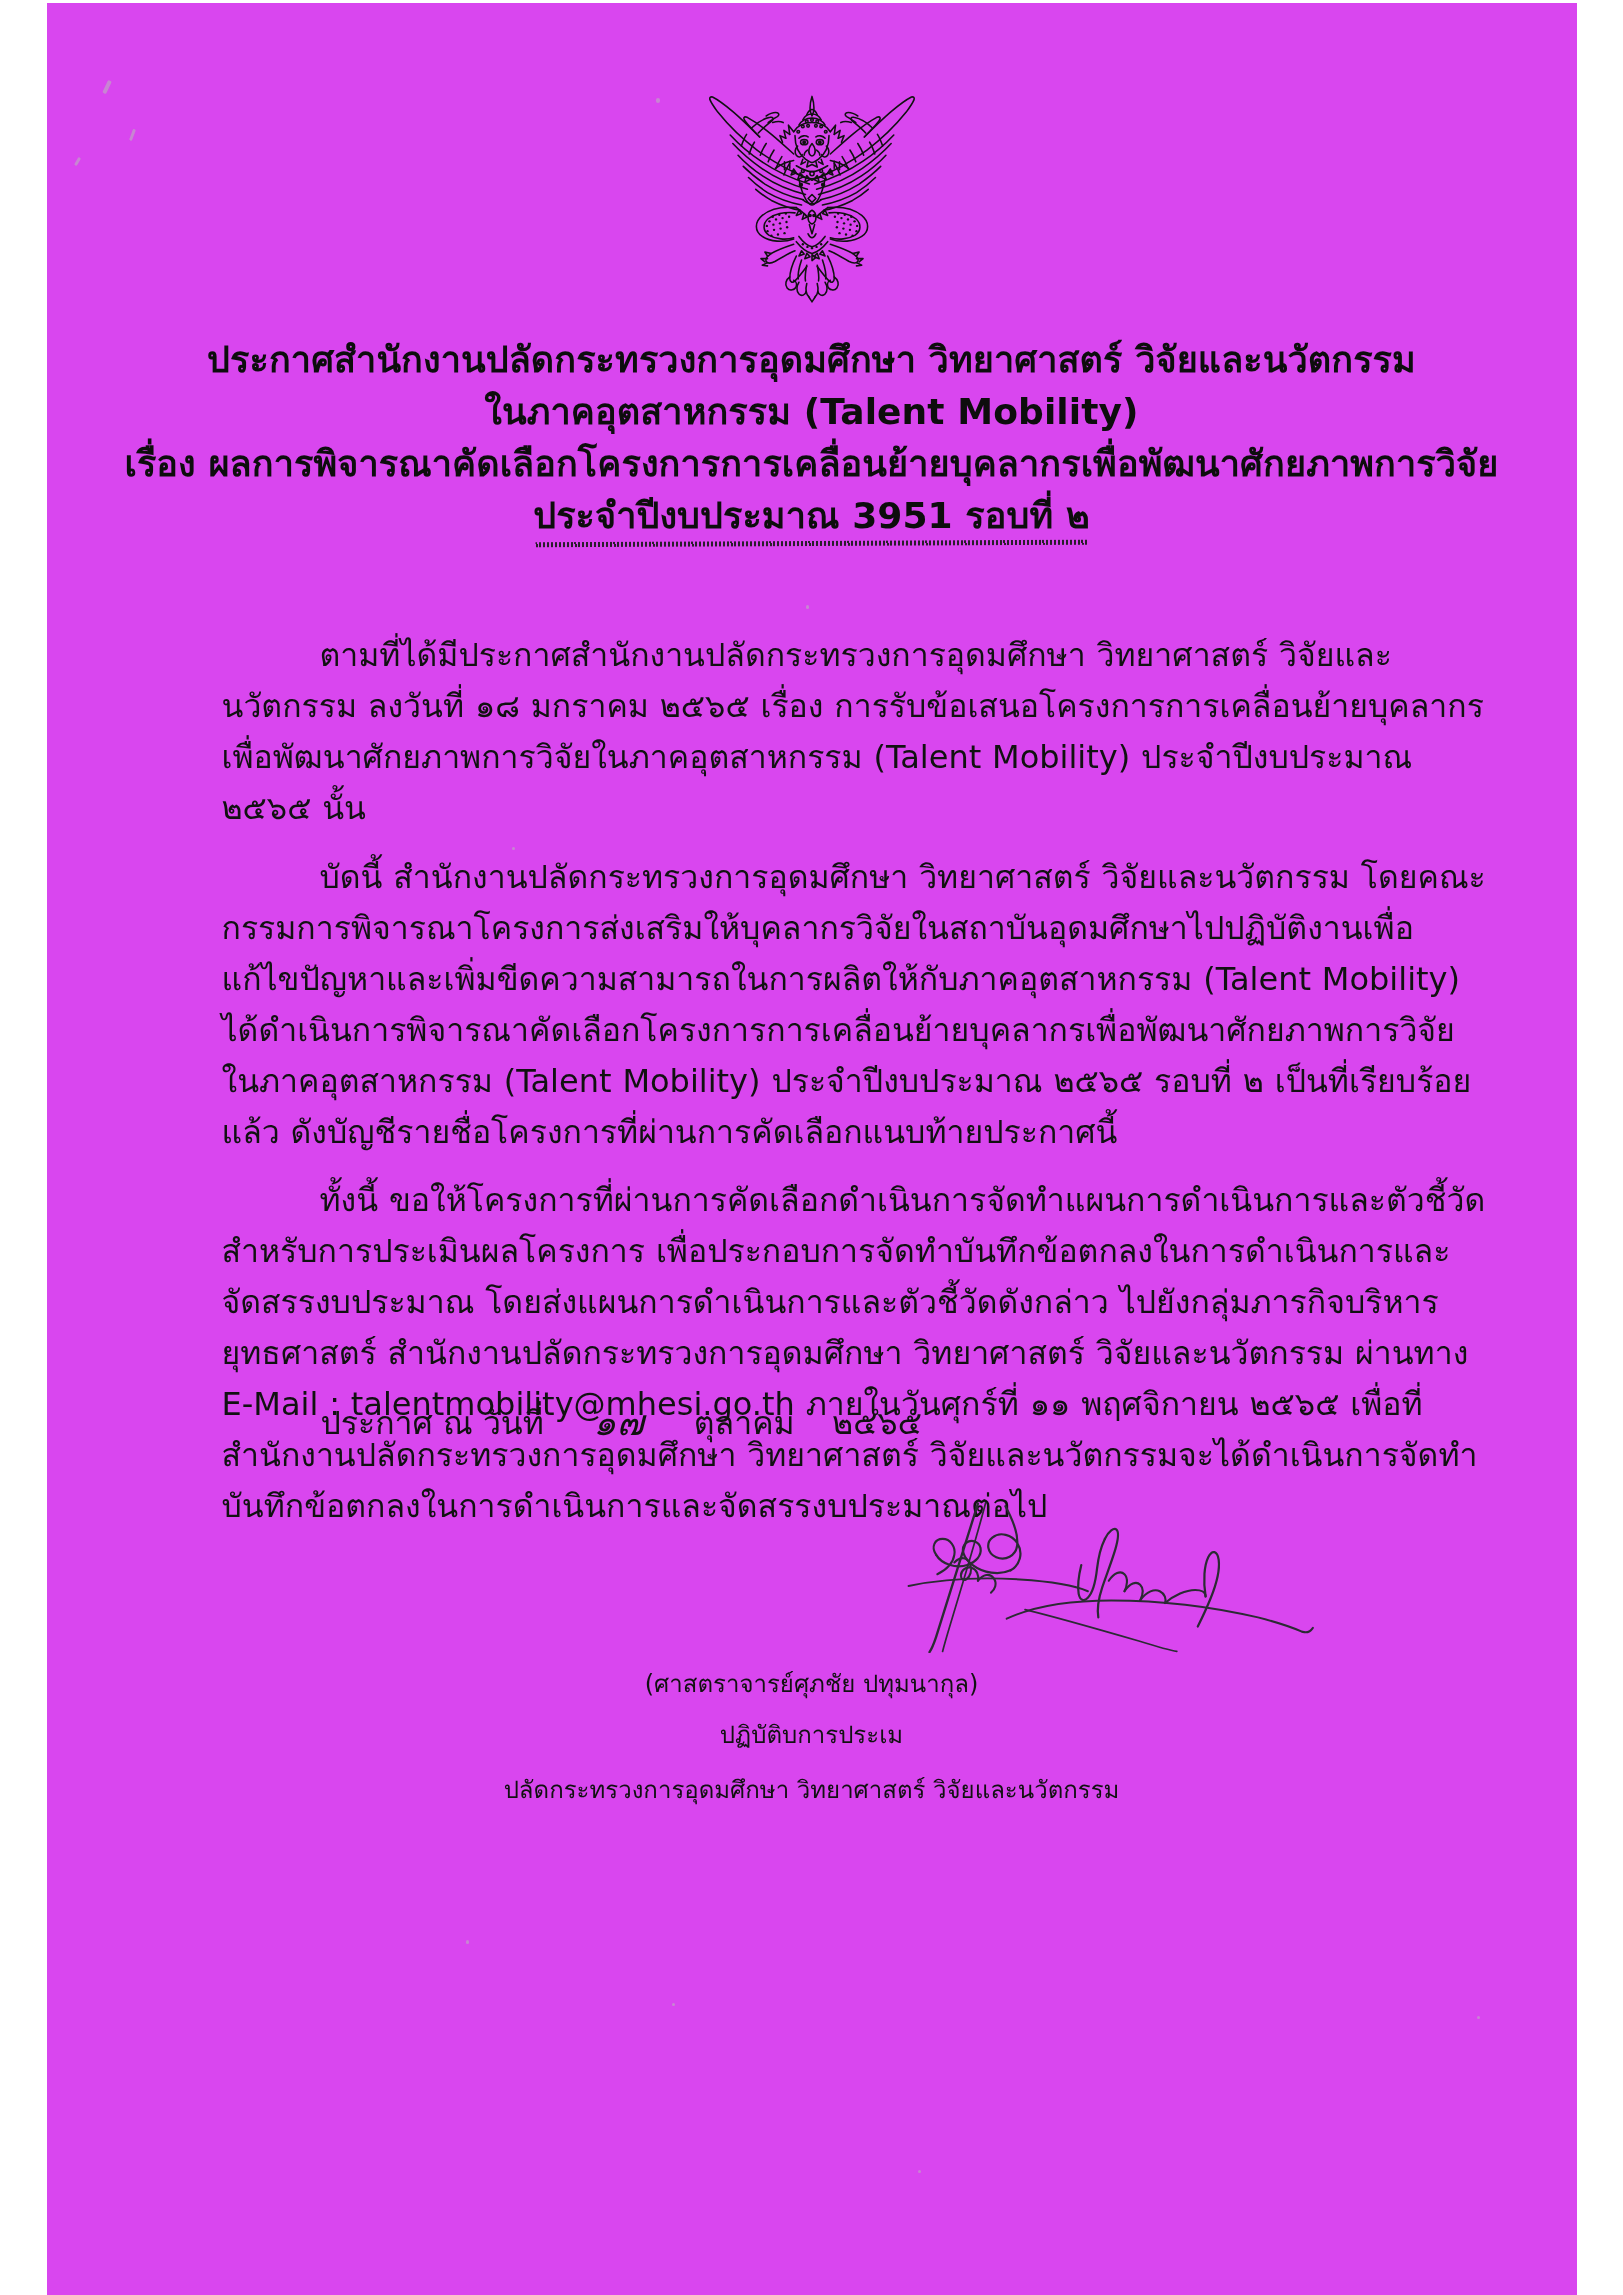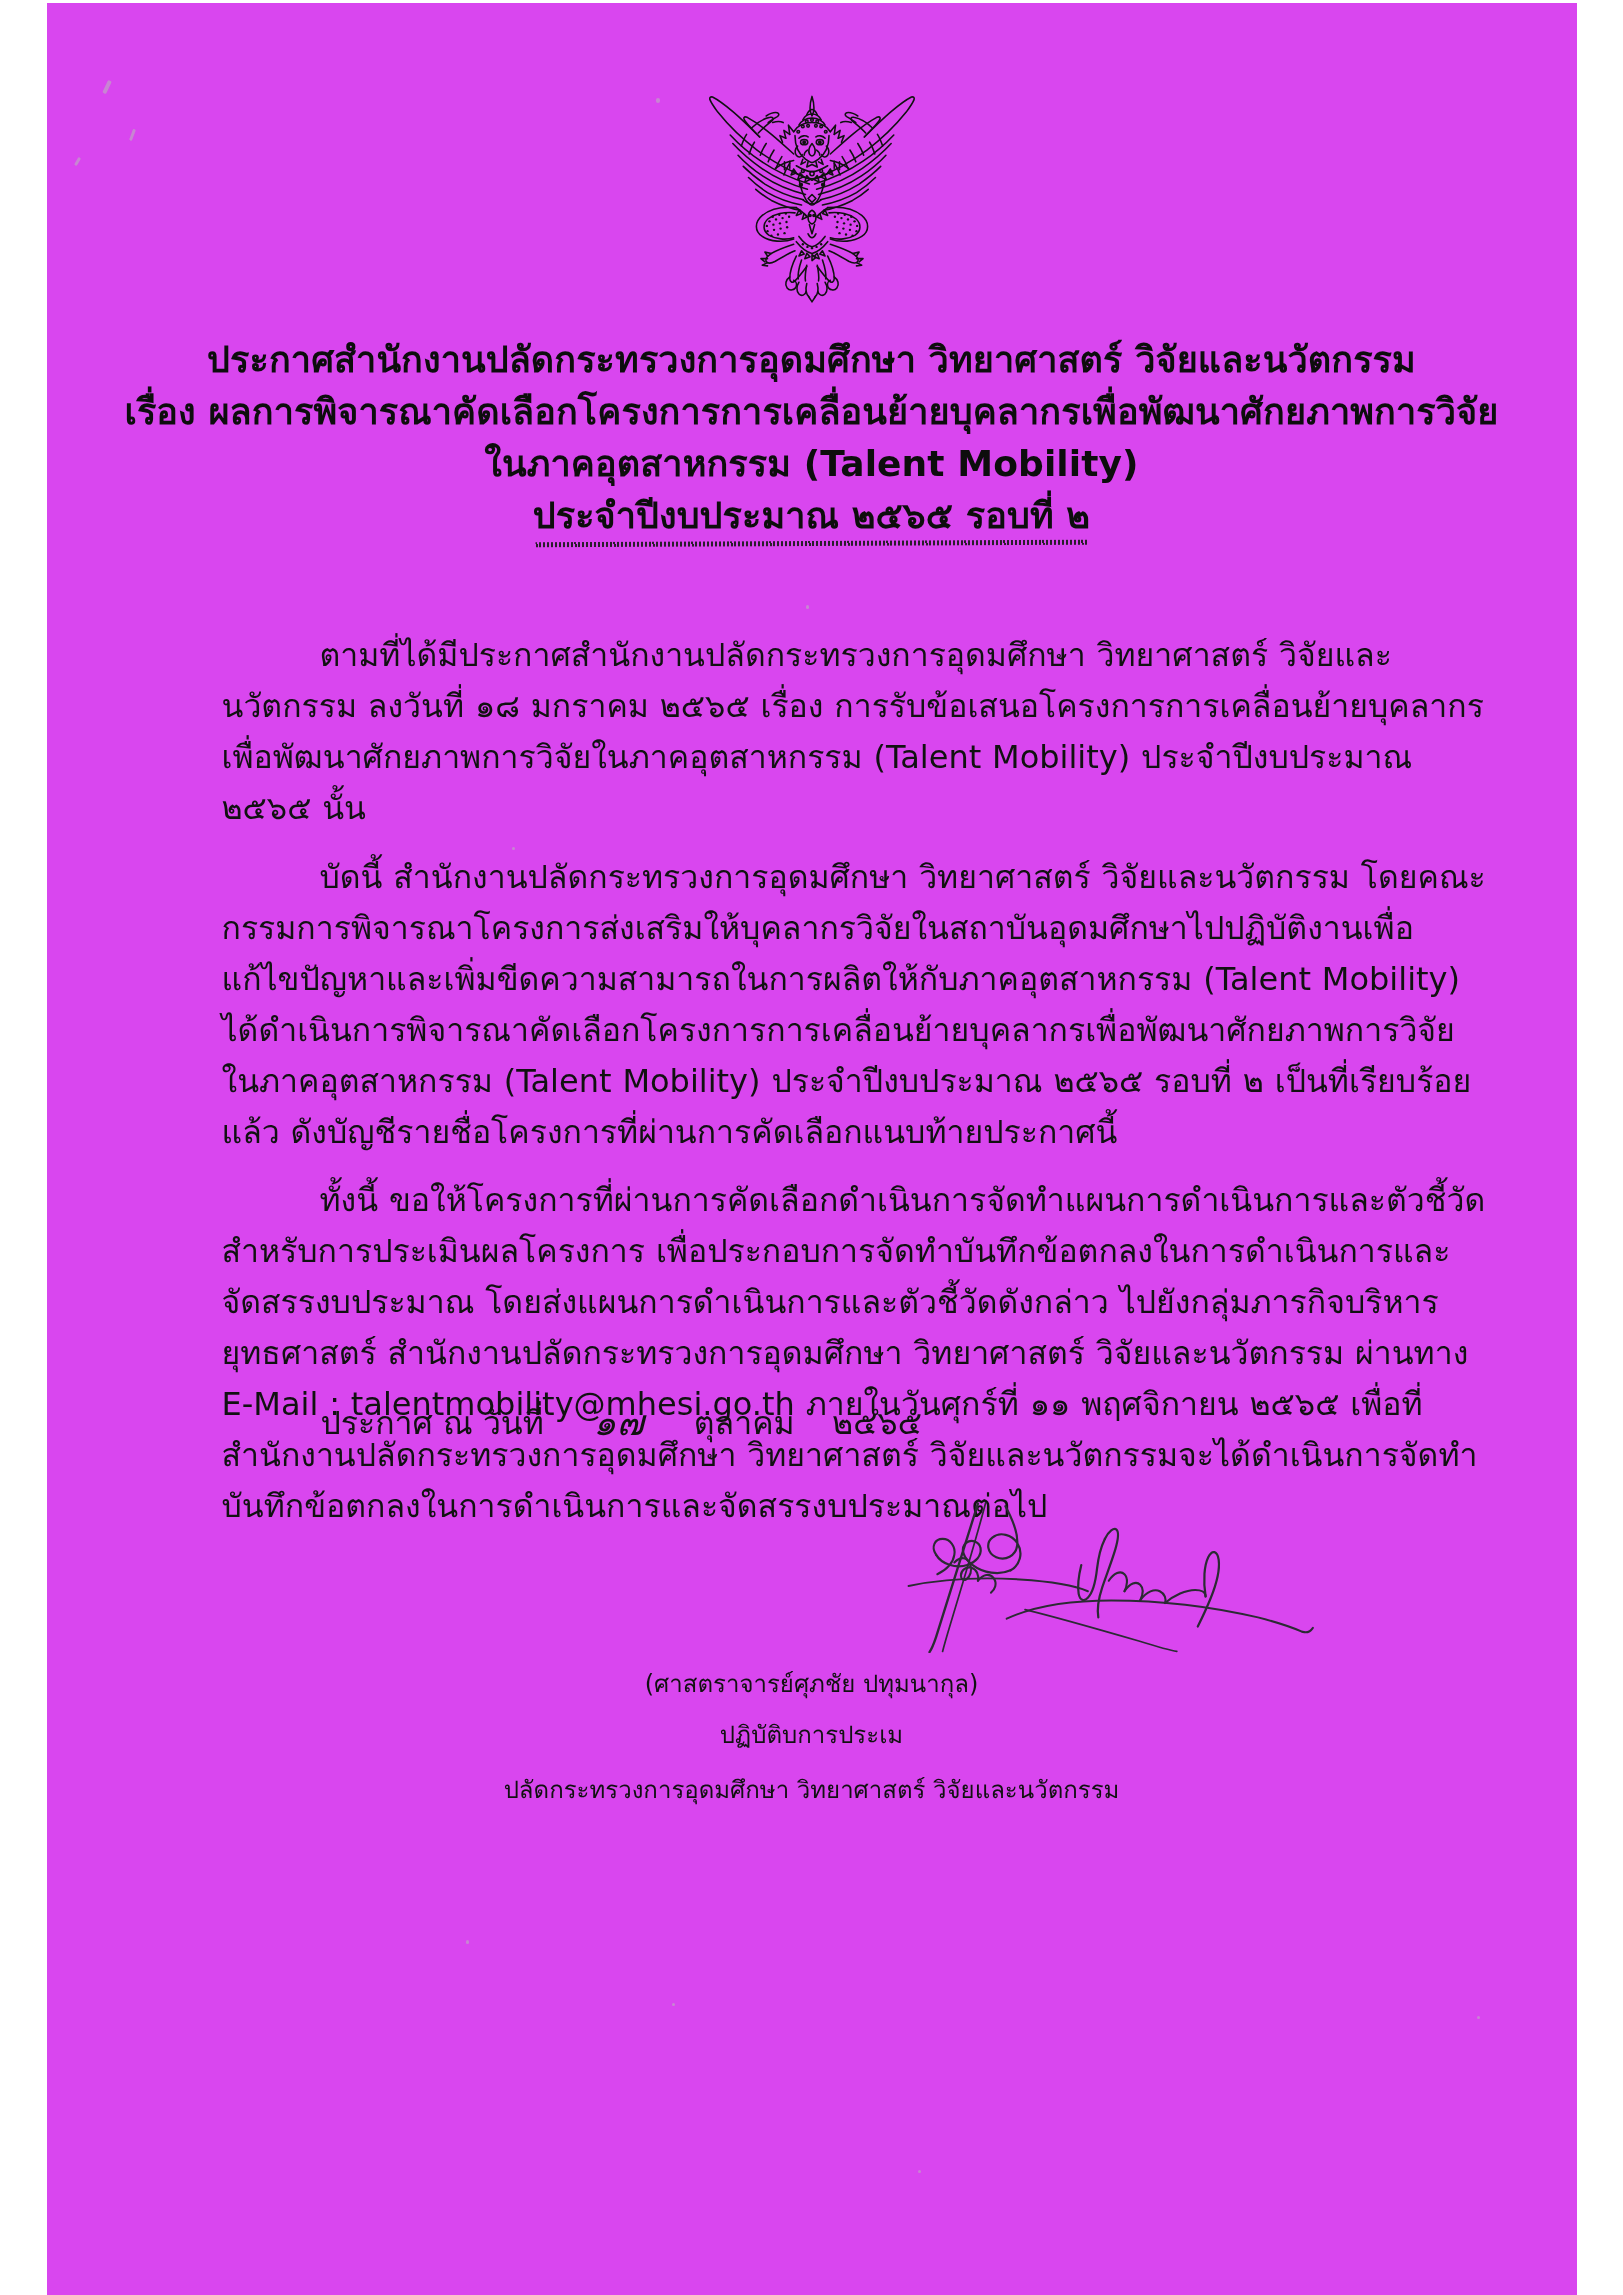--- a/index.html
+++ b/index.html
@@ -373,23 +373,23 @@
         <path d="M240 306 C 244 312 244 320 240 324 C 236 328 230 326 229 320"></path>
         <path d="M212 308 C 210 316 211 324 215 328"></path>
         <path d="M228 308 C 230 316 229 324 225 328"></path>
         <path d="M215 328 C 217 332 219 334 220 336 C 221 334 223 332 225 328"></path>
       </g>
     </svg>
   </div>
 
   <div class="heading">
     <div class="hline">ประกาศสำนักงานปลัดกระทรวงการอุดมศึกษา วิทยาศาสตร์ วิจัยและนวัตกรรม</div>
+    <div class="hline sub">ในภาคอุตสาหกรรม (Talent Mobility)</div>
     <div class="hline sub">เรื่อง ผลการพิจารณาคัดเลือกโครงการการเคลื่อนย้ายบุคลากรเพื่อพัฒนาศักยภาพการวิจัย</div>
-    <div class="hline sub">ในภาคอุตสาหกรรม (Talent Mobility)</div>
-    <div class="hline sub">ประจำปีงบประมาณ ๒๕๖๕ รอบที่ ๒</div>
+    <div class="hline sub">ประจำปีงบประมาณ 3951 รอบที่ ๒</div>
   </div>
 
   <div class="rule"></div>
 
   <div class="body-block">
     <p class="para p1">ตามที่ได้มีประกาศสำนักงานปลัดกระทรวงการอุดมศึกษา วิทยาศาสตร์ วิจัยและนวัตกรรม ลงวันที่ ๑๘ มกราคม ๒๕๖๕ เรื่อง การรับข้อเสนอโครงการการเคลื่อนย้ายบุคลากรเพื่อพัฒนาศักยภาพการวิจัยในภาคอุตสาหกรรม (Talent Mobility) ประจำปีงบประมาณ ๒๕๖๕ นั้น</p>
     <p class="para p2">บัดนี้ สำนักงานปลัดกระทรวงการอุดมศึกษา วิทยาศาสตร์ วิจัยและนวัตกรรม โดยคณะกรรมการพิจารณาโครงการส่งเสริมให้บุคลากรวิจัยในสถาบันอุดมศึกษาไปปฏิบัติงานเพื่อแก้ไขปัญหาและเพิ่มขีดความสามารถในการผลิตให้กับภาคอุตสาหกรรม (Talent Mobility) ได้ดำเนินการพิจารณาคัดเลือกโครงการการเคลื่อนย้ายบุคลากรเพื่อพัฒนาศักยภาพการวิจัยในภาคอุตสาหกรรม (Talent Mobility) ประจำปีงบประมาณ ๒๕๖๕ รอบที่ ๒ เป็นที่เรียบร้อยแล้ว ดังบัญชีรายชื่อโครงการที่ผ่านการคัดเลือกแนบท้ายประกาศนี้</p>
     <p class="para p3">ทั้งนี้ ขอให้โครงการที่ผ่านการคัดเลือกดำเนินการจัดทำแผนการดำเนินการและตัวชี้วัดสำหรับการประเมินผลโครงการ เพื่อประกอบการจัดทำบันทึกข้อตกลงในการดำเนินการและจัดสรรงบประมาณ โดยส่งแผนการดำเนินการและตัวชี้วัดดังกล่าว ไปยังกลุ่มภารกิจบริหารยุทธศาสตร์ สำนักงานปลัดกระทรวงการอุดมศึกษา วิทยาศาสตร์ วิจัยและนวัตกรรม ผ่านทาง E-Mail : talentmobility@mhesi.go.th ภายในวันศุกร์ที่ ๑๑ พฤศจิกายน ๒๕๖๕ เพื่อที่สำนักงานปลัดกระทรวงการอุดมศึกษา วิทยาศาสตร์ วิจัยและนวัตกรรมจะได้ดำเนินการจัดทำบันทึกข้อตกลงในการดำเนินการและจัดสรรงบประมาณต่อไป</p>
   </div>
 

